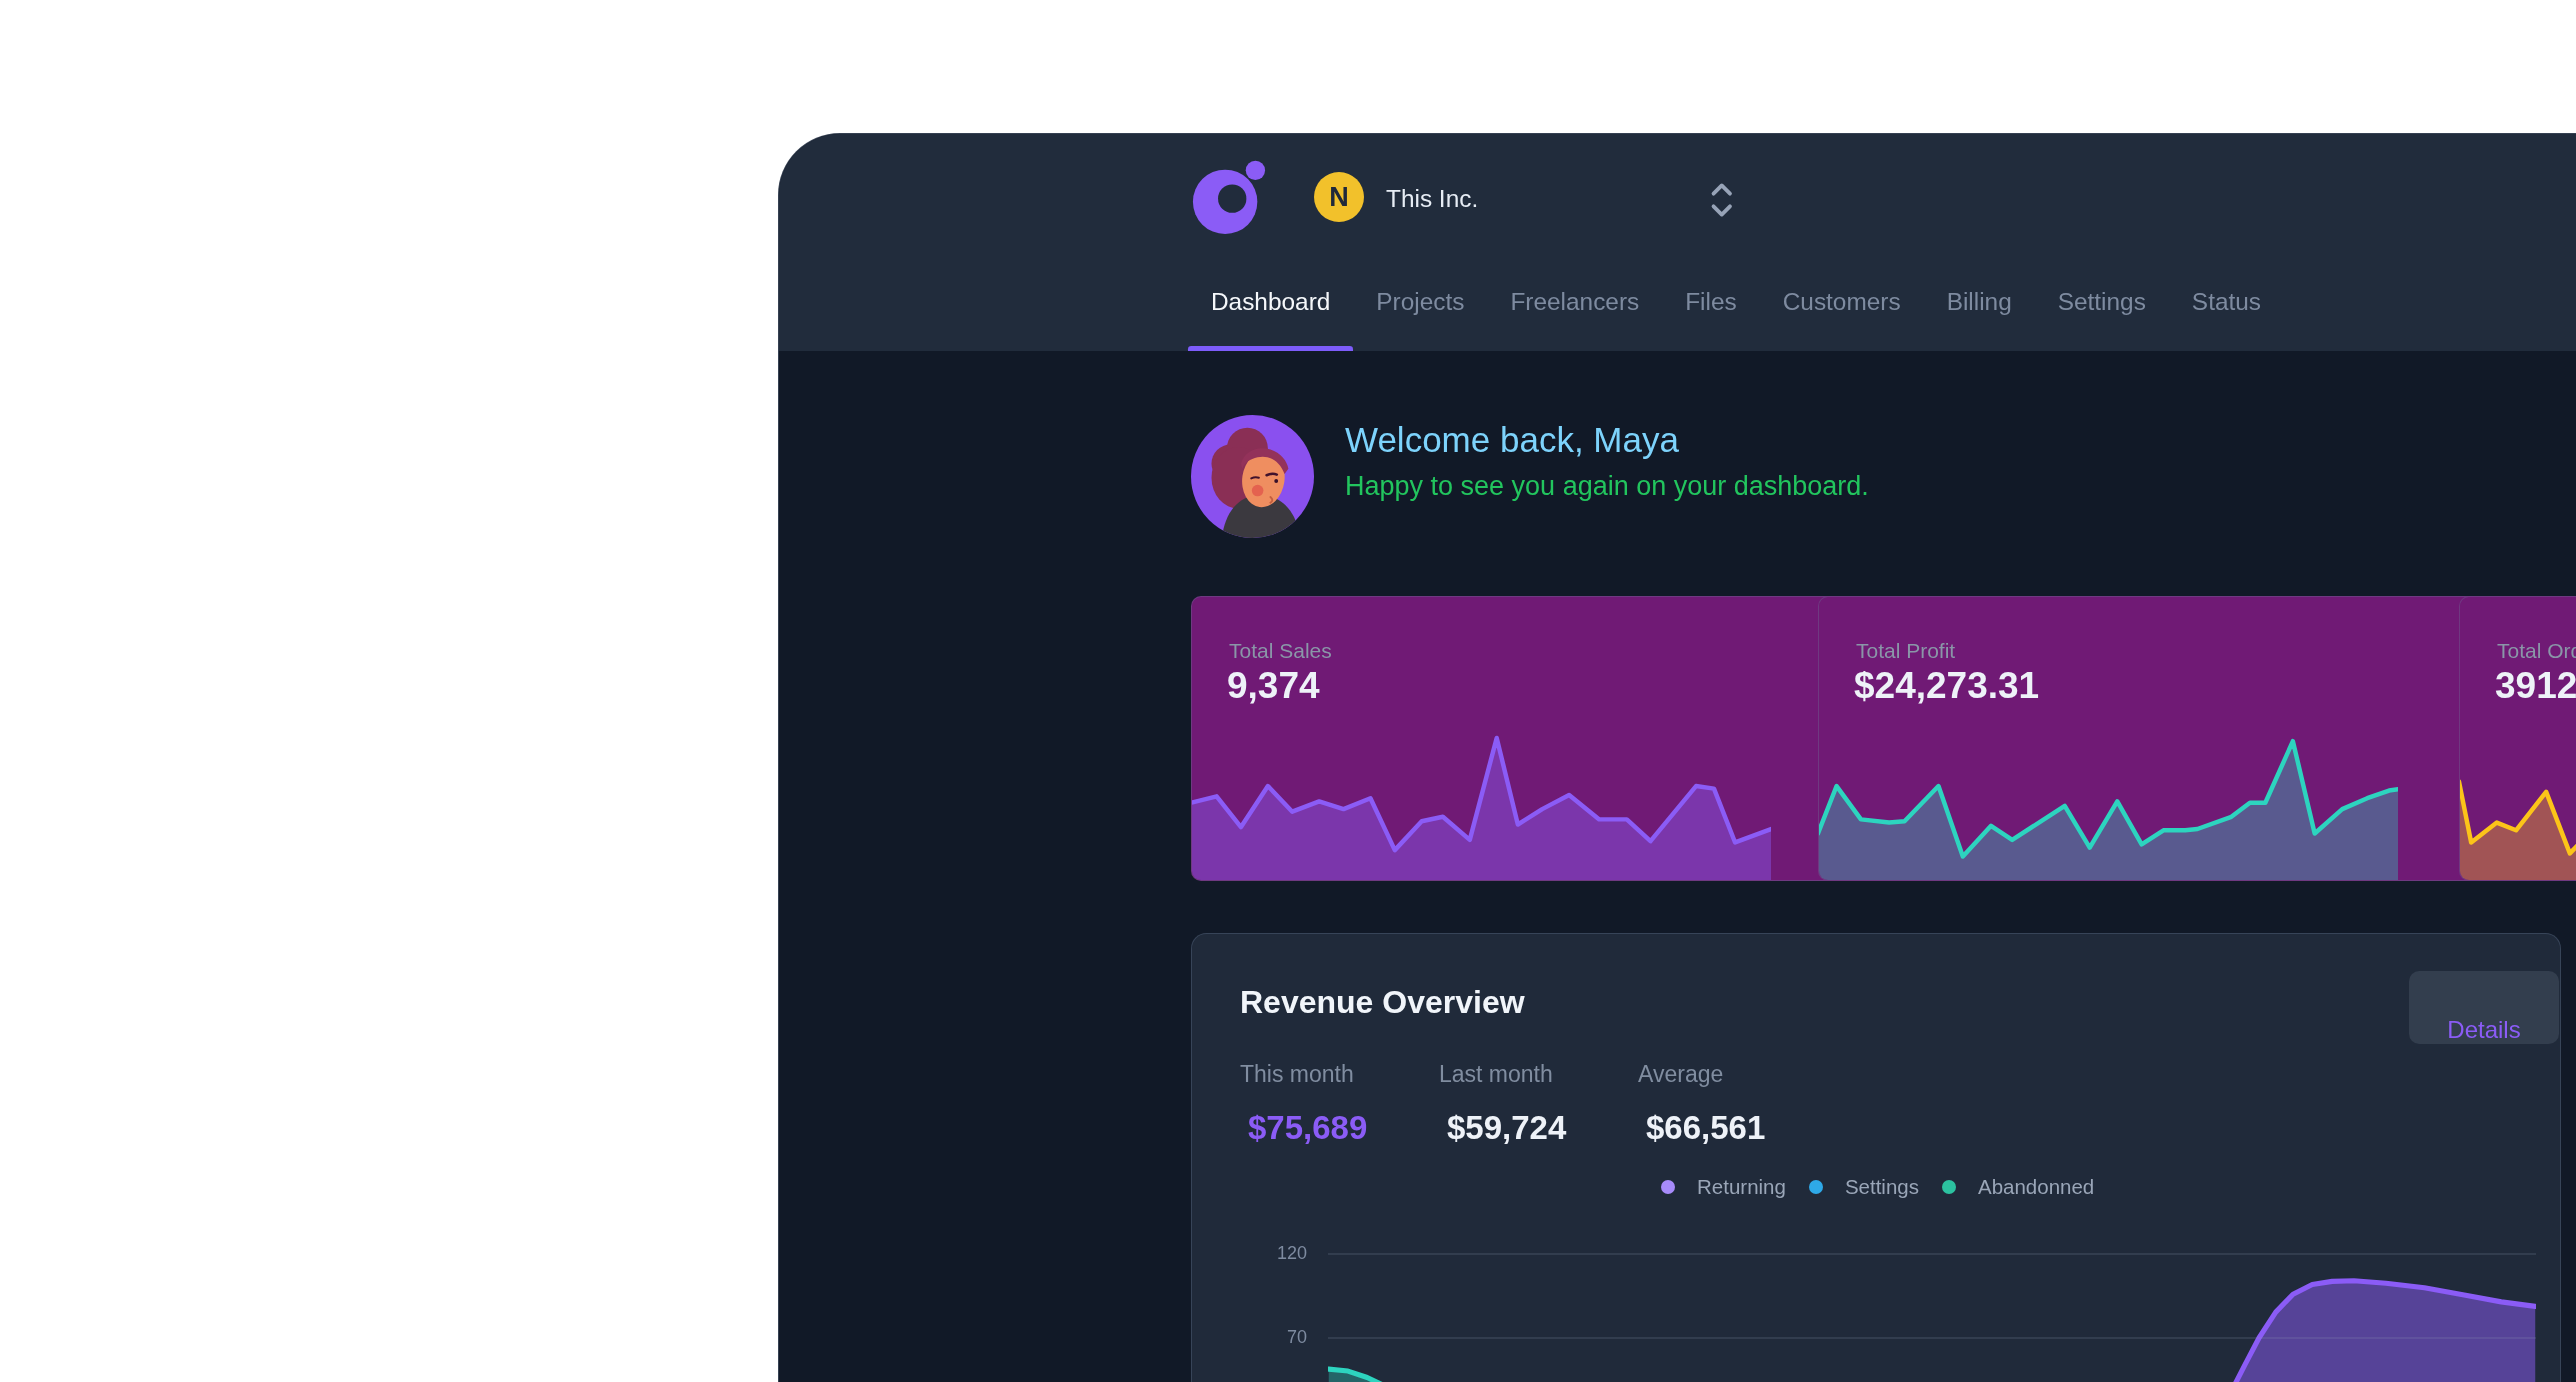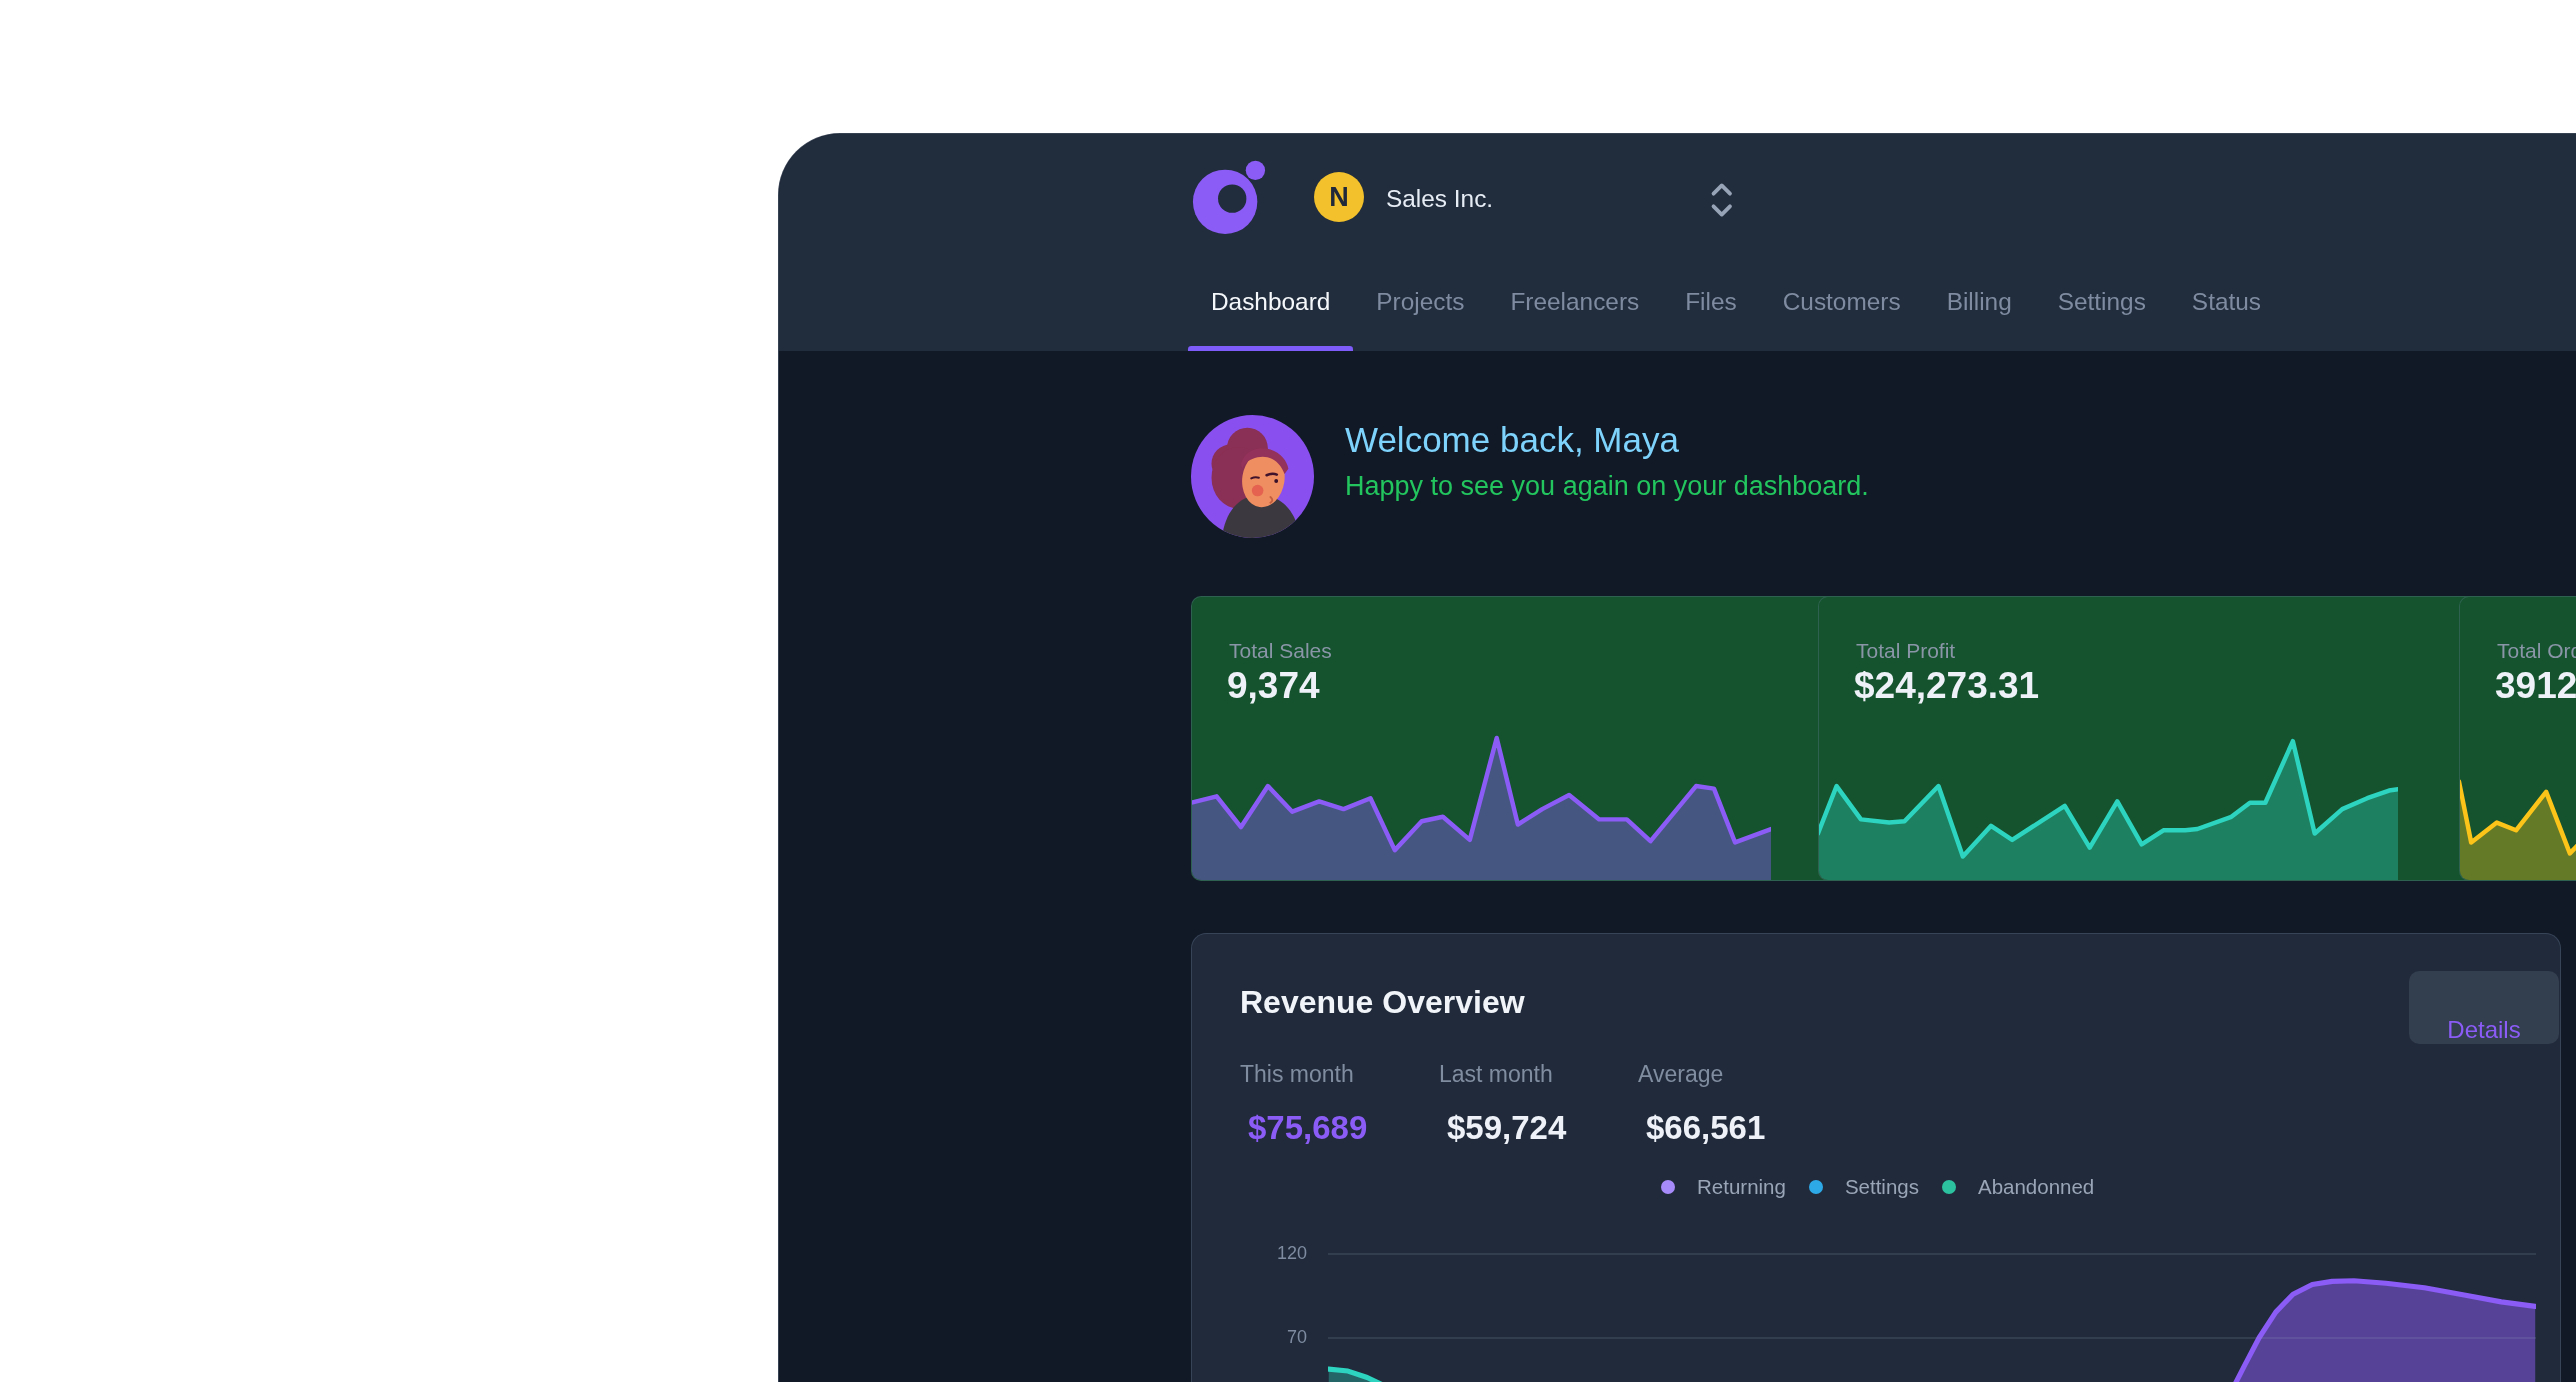--- a/index.html
+++ b/index.html
@@ -59,21 +59,21 @@
     color:#7dd3fc; font-size:35px; font-weight:500; line-height:40px;
   }
   .welcome-subtitle {
     position:absolute; left:566px; top:336px;
     color:#22c55e; font-size:27px; line-height:32px;
   }
 
   
   .stat-card {
     position:absolute; top:462px; width:680px; height:285px;
-    background:#14532d; border:1.3px solid rgba(110,130,160,.30);
+    background:#701a75; border:1.3px solid rgba(110,130,160,.30);
     border-radius:10px; overflow:hidden;
   }
   .stat-card .label { position:absolute; left:37px; top:42px; font-size:21px; color:#8a96a8; }
   .stat-card .value { position:absolute; left:35px; top:68px; font-size:37px; font-weight:700; color:#eef2f8; }
   .stat-card svg.spark { position:absolute; left:-1.3px; bottom:-1.3px; width:580px; height:154px; display:block; }
 
   
   .revenue-card {
     position:absolute; left:412px; top:799px; width:1370px; height:641px;
     background:#202a3a; border:1.3px solid rgba(110,130,160,.30);
@@ -124,21 +124,21 @@
 
     <svg class="logo-svg" viewBox="0 0 118 118">
       <circle cx="53" cy="65" r="50" fill="#8b5cf6"></circle>
       <circle cx="100" cy="16" r="15" fill="#8b5cf6"></circle>
       <circle cx="64" cy="60" r="22" fill="#212c3c"></circle>
     </svg>
 
     <div class="company-badge">
       <span>N</span>
     </div>
-    <div class="company-name">Sales Inc.</div>
+    <div class="company-name">This Inc.</div>
 
     <svg class="selector-chevron" viewBox="0 0 46 60">
       <polyline points="10,20 23,7 36,20" fill="none" stroke="#97a3b7" stroke-width="6" stroke-linecap="round" stroke-linejoin="round"></polyline>
       <polyline points="10,40 23,53 36,40" fill="none" stroke="#97a3b7" stroke-width="6" stroke-linecap="round" stroke-linejoin="round"></polyline>
     </svg>
 
     <nav class="nav">
       <div class="nav-item active">Dashboard</div>
       <div class="nav-item">Projects</div>
       <div class="nav-item">Freelancers</div>

